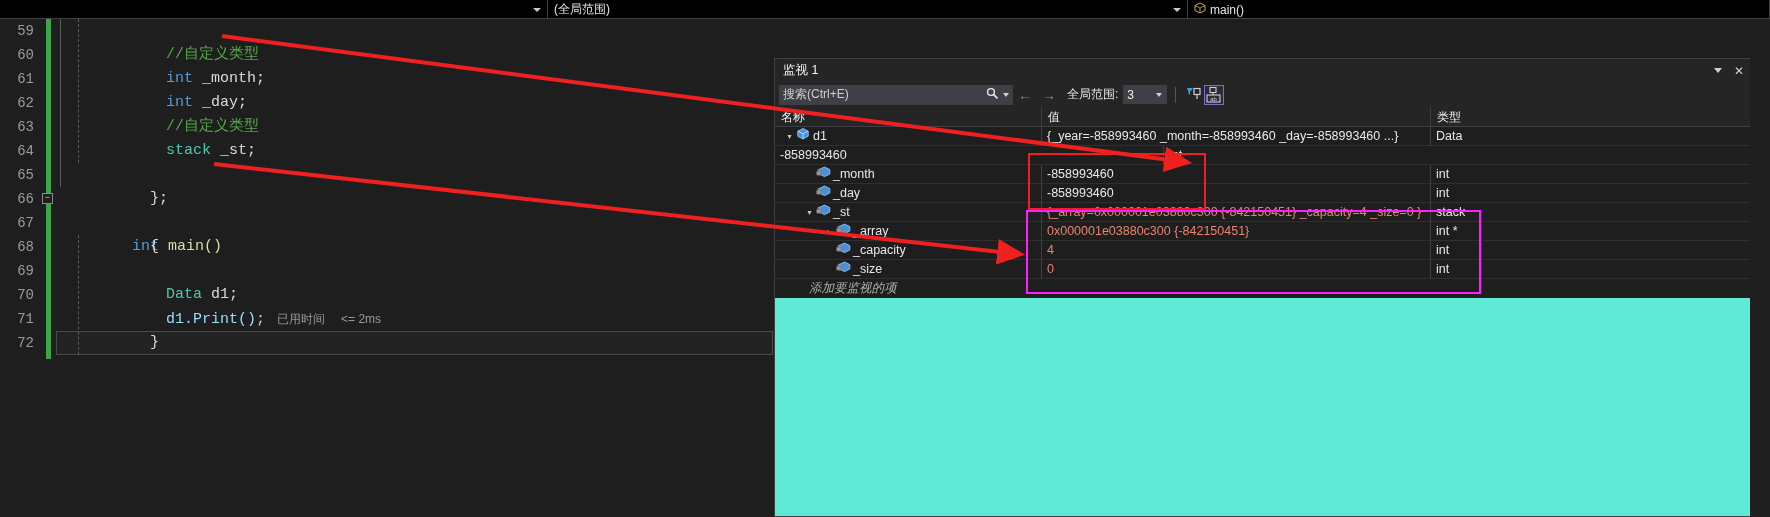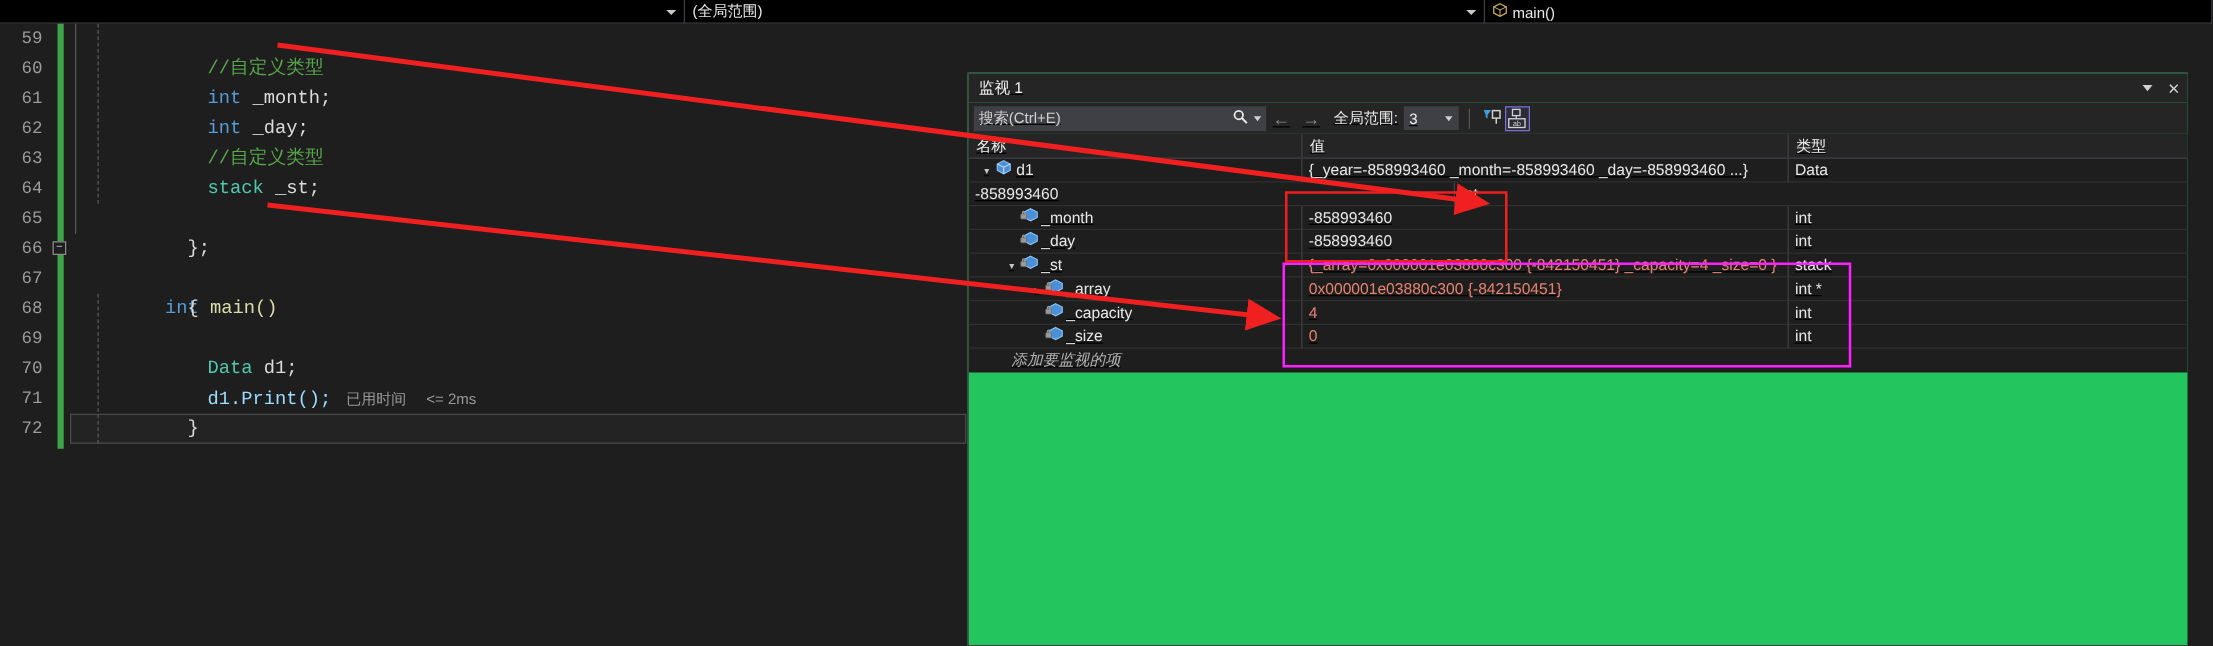--- a/index.html
+++ b/index.html
@@ -83,21 +83,21 @@
     border: 1px solid #4a4a4a; background: #232323; box-sizing: border-box;
   }
   .elapsed {
     color: #999999; font-size: 12px;
     font-family: "Liberation Sans", sans-serif;
   }
 
   
   .watch {
     position: absolute; left: 774px; top: 58px; width: 976px; height: 459px;
-    background: #22c55e; border: 1px solid #3f3f46; border-right: none; text-decoration: underline;
+    background: #5eead4; border: 1px solid #3f3f46; border-right: none;
   }
   .watch-title {
     height: 23px; display: flex; align-items: center; padding-left: 8px;
     color: #f1f1f1; font-size: 12.5px; background: #252526;
     position: relative;
   }
   .watch-title-tools {
     position: absolute; right: 6px; top: 0; height: 23px;
     display: flex; align-items: center; gap: 12px;
   }

